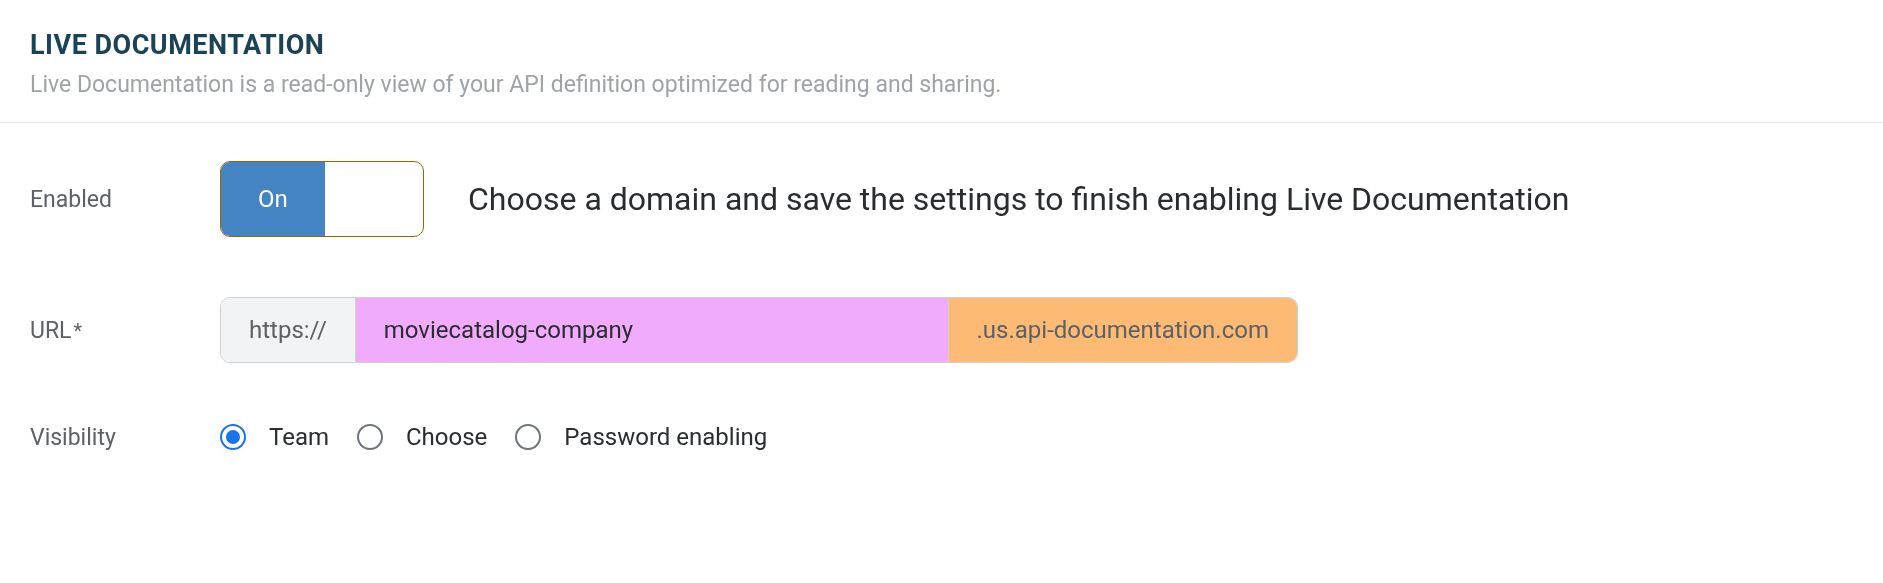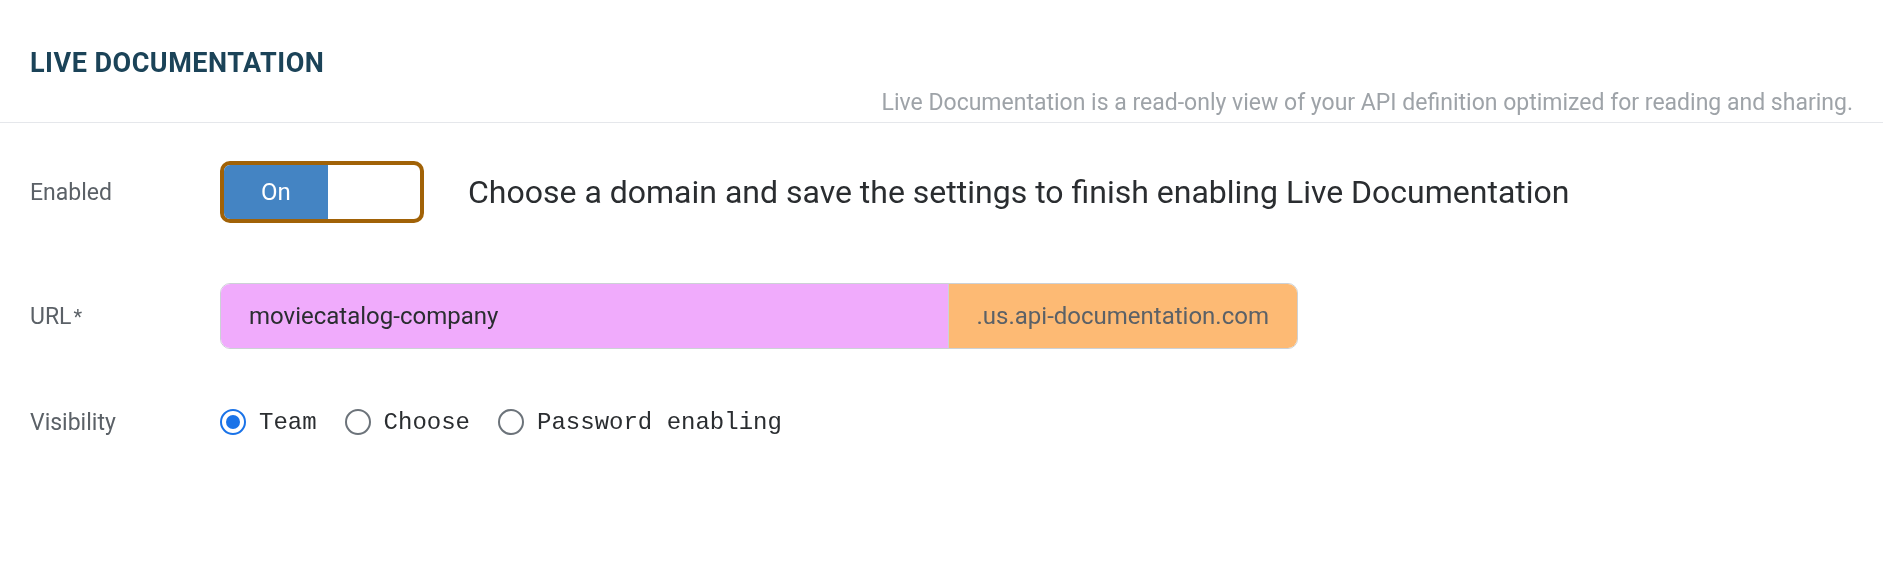--- a/index.html
+++ b/index.html
@@ -8,34 +8,33 @@
       padding: 0;
     }
     body {
       font-family: -apple-system, BlinkMacSystemFont, 'Segoe UI', Roboto, Helvetica, Arial, sans-serif;
       background: #fff;
       color: #333;
       width: 1883px;
       height: 583px;
     }
     .container {
-      padding: 47px 30px 0 30px;
+      padding: 29px 30px 0 30px;
     }
     .section-title {
       font-size: 27px;
       font-weight: 700;
       color: #1b4358;
       letter-spacing: 0.5px;
       margin-bottom: 10px;
     }
     .section-description {
       font-size: 23px;
       color: #9ea3a8;
-      margin-bottom: 6px;
-      text-align: right;
+      margin-bottom: 24px;
     }
     .divider {
       border: none;
       border-top: 1px solid #e5e7eb;
       margin-left: -30px;
       margin-right: -30px;
     }
     .form {
       padding-top: 38px;
     }
@@ -57,22 +56,22 @@
     .controls-col {
       display: flex;
       align-items: center;
     }
     
     .toggle {
       display: flex;
       align-items: center;
       justify-content: flex-start;
       width: 204px;
-      height: 62px;
-      border: 4px solid #a16207;
+      height: 76px;
+      border: 1px solid #a16207;
       border-radius: 10px;
       overflow: hidden;
       cursor: pointer;
       user-select: none;
     }
     .toggle-handle {
       width: 104px;
       height: 100%;
       background: #4484c3;
       color: #fff;
@@ -133,24 +132,23 @@
       margin-left: 2px;
     }
     
     .radio-group {
       display: flex;
       align-items: center;
       gap: 28px;
     }
     .radio-item {
       display: flex;
-      align-items: flex-start;
-      gap: 13px;
+      align-items: center;
+      gap: 23px;
       cursor: pointer;
-      font-family: Liberation Mono, monospace;
     }
     .radio-circle {
       width: 26px;
       height: 26px;
       border: 2px solid #6c737a;
       border-radius: 50%;
       display: flex;
       align-items: center;
       justify-content: center;
     }
@@ -187,20 +185,21 @@
         <span class="helper-text">Choose a domain and save the settings to finish enabling Live Documentation</span>
       </div>
     </div>
 
     <div class="form-row">
       <div class="label-col">
         <span>URL</span><span class="required-star">*</span>
       </div>
       <div class="controls-col">
         <div class="url-group">
+          <div class="url-prefix">https://</div>
           <input class="url-input" type="text" value="moviecatalog-company" style="">
           <div class="url-suffix">.us.api-documentation.com</div>
         </div>
       </div>
     </div>
 
     <div class="form-row">
       <div class="label-col">Visibility</div>
       <div class="controls-col">
         <div class="radio-group">

